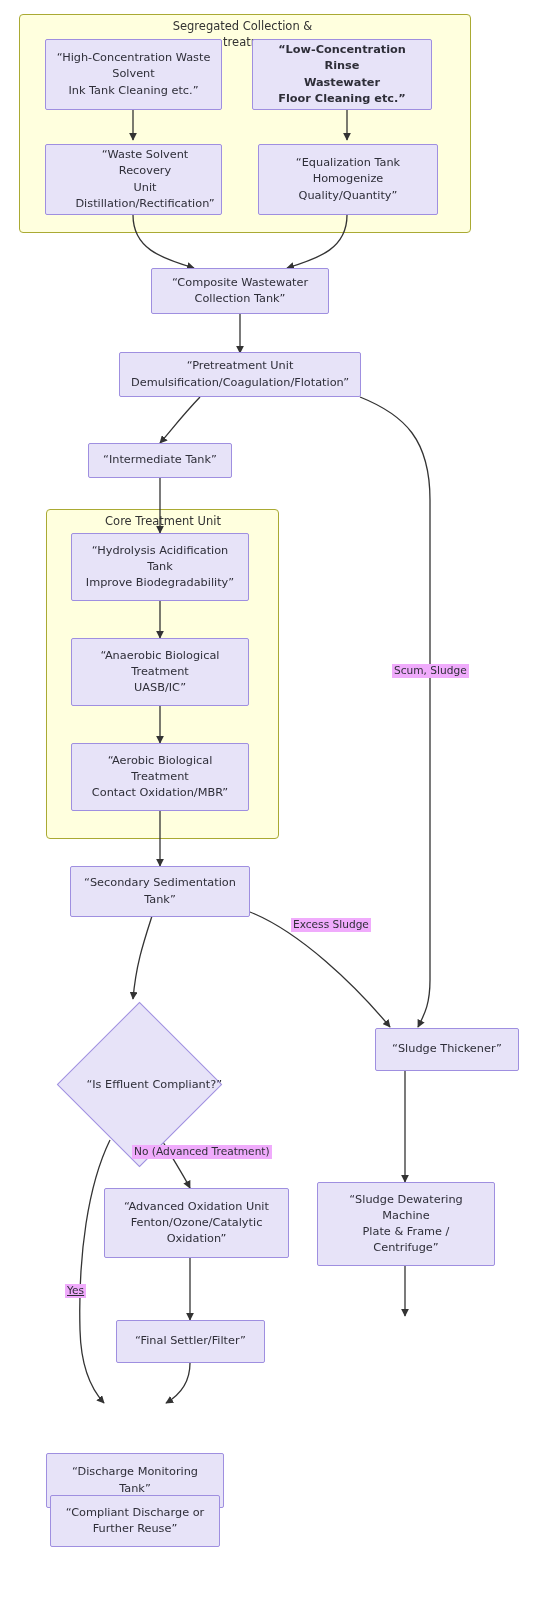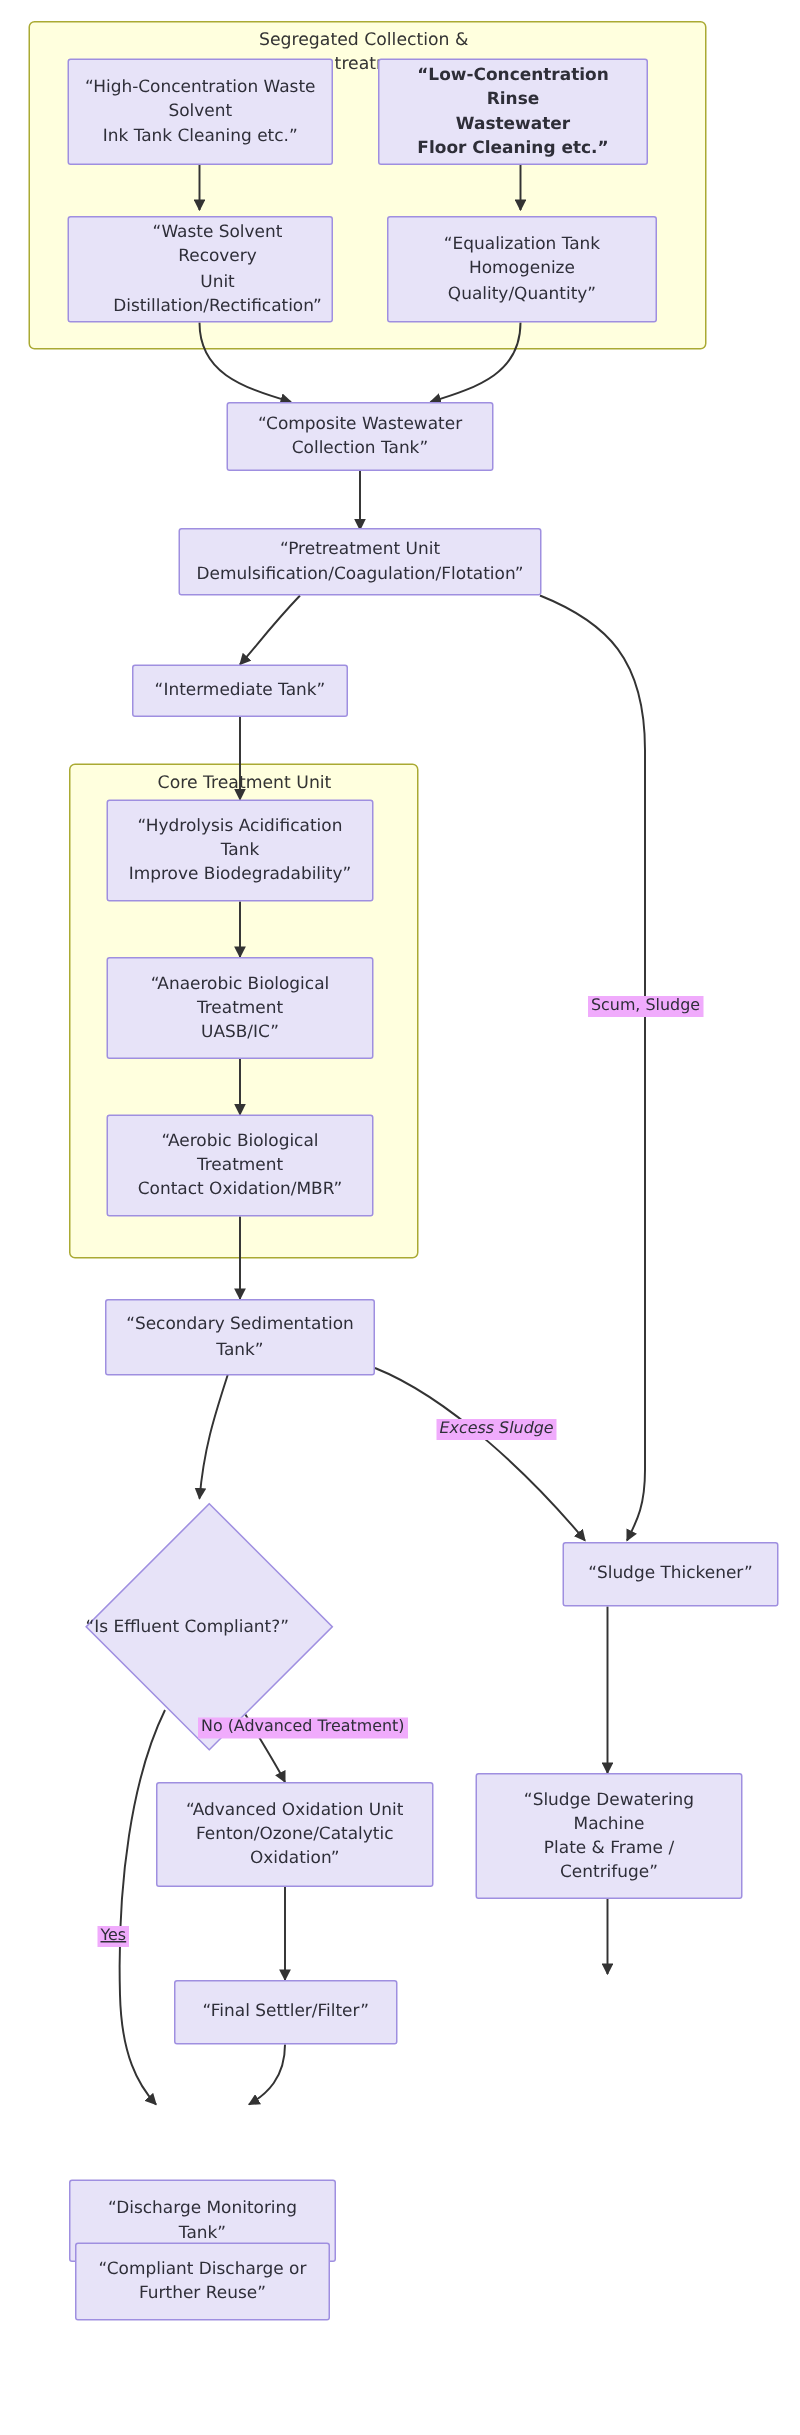--- a/index.html
+++ b/index.html
@@ -54,21 +54,21 @@
     font-size: 11.3px;
     line-height: 1.42;
     color: #2e2e38;
     padding: 2px 6px;
     white-space: pre-line;
   }
   .decision-wrap {
     position: absolute;
     display: flex;
     align-items: center;
-    justify-content: flex-start;
+    justify-content: flex-end;
   }
   .decision-shape {
     position: absolute;
     left: 50%;
     top: 50%;
     background: #e7e3f8;
     border: 1px solid #9f8fe0;
     box-sizing: border-box;
   }
   .decision-text {
@@ -210,19 +210,19 @@
   <div class="node" style="left:335px; top:1028px; width:144px; height:43px;margin-left:40px;">“Sludge Thickener”</div>
 
   <div class="node" style="left:317px; top:1182px; width:178px; height:84px;">“Sludge Dewatering
 Machine
 Plate &amp; Frame /
 Centrifuge”</div>
 
 
   <div class="edge-label" style="left:392px; top:664px;">Scum, Sludge</div>
 
-  <div class="edge-label" style="left:291px; top:946px;font-style:italic;">Excess Sludge</div>
+  <div class="edge-label" style="left:291px; top:918px;">Excess Sludge</div>
 
   <div class="edge-label" style="left:132px; top:1145px;">No (Advanced Treatment)</div>
 
   <div class="edge-label" style="left:65px; top:1284px;text-decoration:underline;">Yes</div>
 
 </div>
 
 </body></html>

